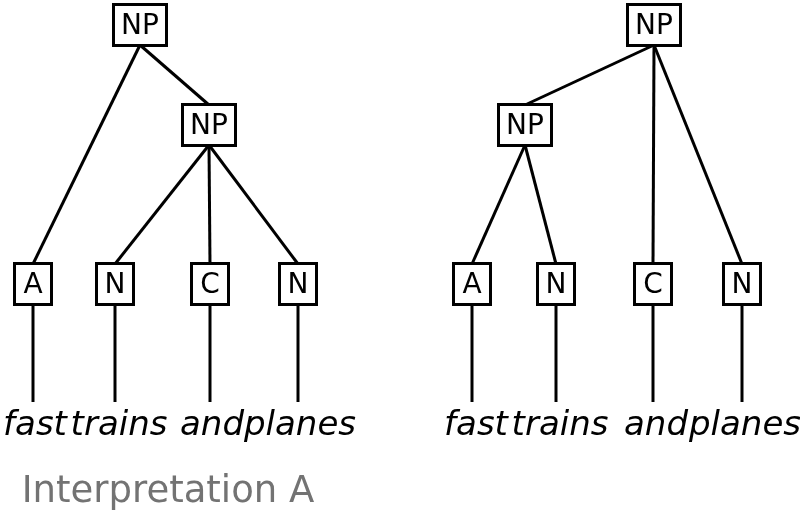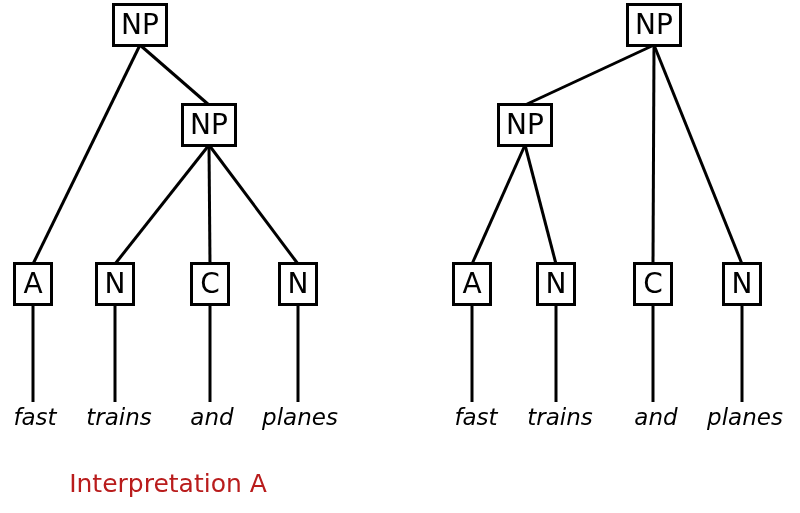--- a/index.html
+++ b/index.html
@@ -28,30 +28,30 @@
     font-size: 28px;
     color: #000000;
     line-height: 1;
   }
   .np-node { width: 56px; height: 44px; }
   .leaf-node { width: 40px; height: 44px; }
   .word {
     position: absolute;
     transform: translateX(-50%);
     font-style: italic;
-    font-size: 23px;
+    font-size: 34px;
     color: #000000;
     white-space: nowrap;
     line-height: 1.1;
   }
   .caption {
     position: absolute;
     transform: translateX(-50%);
-    font-size: 25px;
-    color: #b91c1c;
+    font-size: 37px;
+    color: #737373;
     white-space: nowrap;
     line-height: 1.1;
   }
 </style>
 </head>
 <body>
 
 <div id="stage">
 
   <svg id="edges" viewBox="0 0 800 513" xmlns="http://www.w3.org/2000/svg">

